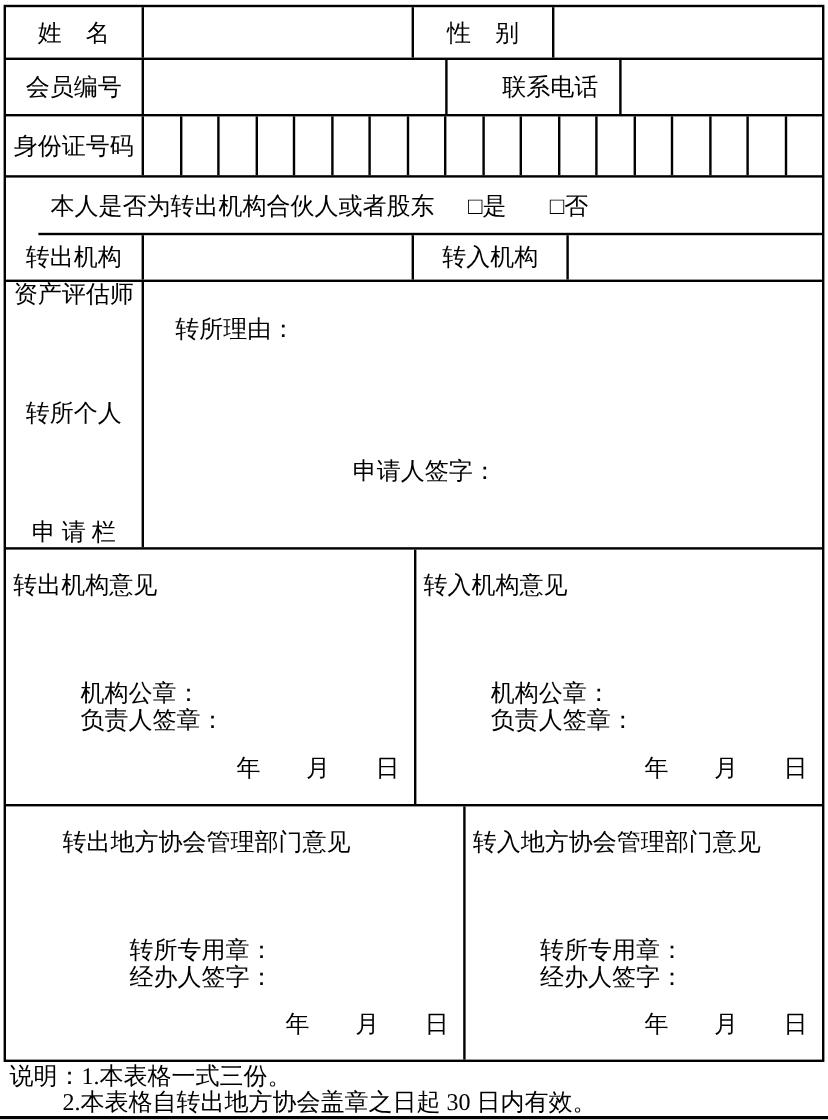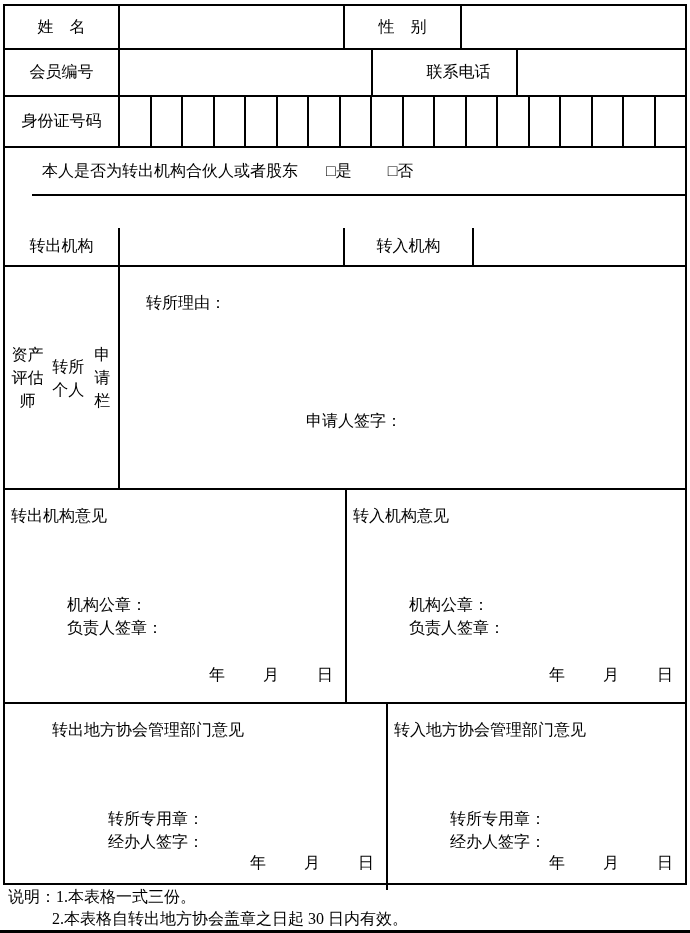--- a/index.html
+++ b/index.html
@@ -1,19 +1,19 @@
 <!DOCTYPE html>
 <html><head>
 <meta charset="utf-8">
 <style>
   html,body{margin:0;padding:0;background:#fff;}
   .page{
     position:relative;width:690px;height:933px;background:#ffffff;
     font-family:"Liberation Serif","DejaVu Serif",serif;
-    color:#000;font-size:16px;overflow:hidden;
+    color:#000;font-size:20px;overflow:hidden;
   }
   .tbl{
     position:absolute;left:3px;top:4px;width:684px;height:881px;
     border:2px solid #000;box-sizing:border-box;
     display:flex;flex-direction:column;background:#fff;
   }
   .row{display:flex;flex-direction:row;border-bottom:2px solid #000;box-sizing:border-box;flex:0 0 auto;}
   .row:last-child{border-bottom:none;flex:1 1 auto;padding-left:41px;}
   .cell{box-sizing:border-box;border-right:2px solid #000;}
   .cell:last-child{border-right:none;}
@@ -21,33 +21,33 @@
   .w-label1{width:115px;}
   .w-value1{width:225px;}
   .w-label2{width:117px;}
   .w-label2b{width:129px;}
   .w-half{width:342px;}
   .grow{flex:1 1 auto;}
   .r1{height:44px;}
   .r2{height:47px;gap:28px;}
   .r3{height:51px;}
   .r4{height:48px;margin-left:27px;}
-  .r5{height:39px;margin-top:32px;}
+  .r5{height:39px;}
   .r6{height:223px;}
   .r7{height:214px;}
   .id-cells{flex:1 1 auto;display:flex;}
   .id-cell{flex:1 1 0;border-right:2px solid #000;box-sizing:border-box;}
   .id-cell:last-child{border-right:none;}
   .q-cell{display:flex;align-items:center;padding-left:10px;width:100%;}
   .q-yes{margin-left:28px;}
   .q-no{margin-left:36px;}
-  .app-label{display:flex;flex-direction:row;align-items:center;justify-content:space-between;line-height:23px;text-align:center;}
+  .app-label{display:flex;flex-direction:column;align-items:center;justify-content:space-between;line-height:23px;text-align:center;}
   .app-body{position:relative;border-radius:24px;}
   .reason{position:absolute;left:26px;top:26px;}
-  .sign{position:absolute;left:186px;top:144px;}
+  .sign{position:absolute;left:174px;top:144px;}
   .op{display:flex;flex-direction:column;}
   .op-title{margin:16px 0 0 6px;}
   .op-stamps{margin:66px 0 0 62px;line-height:23px;}
   .op-date{margin-top:auto;margin-bottom:16px;display:flex;justify-content:flex-end;gap:38px;padding-right:12px;}
   .notes{position:absolute;left:8px;top:886px;line-height:22px;}
   .notes-line2{padding-left:44px;}
   .bottom-rule{position:absolute;left:0;top:930px;width:690px;height:3px;background:#000;}
 </style>
 </head>
 <body>

